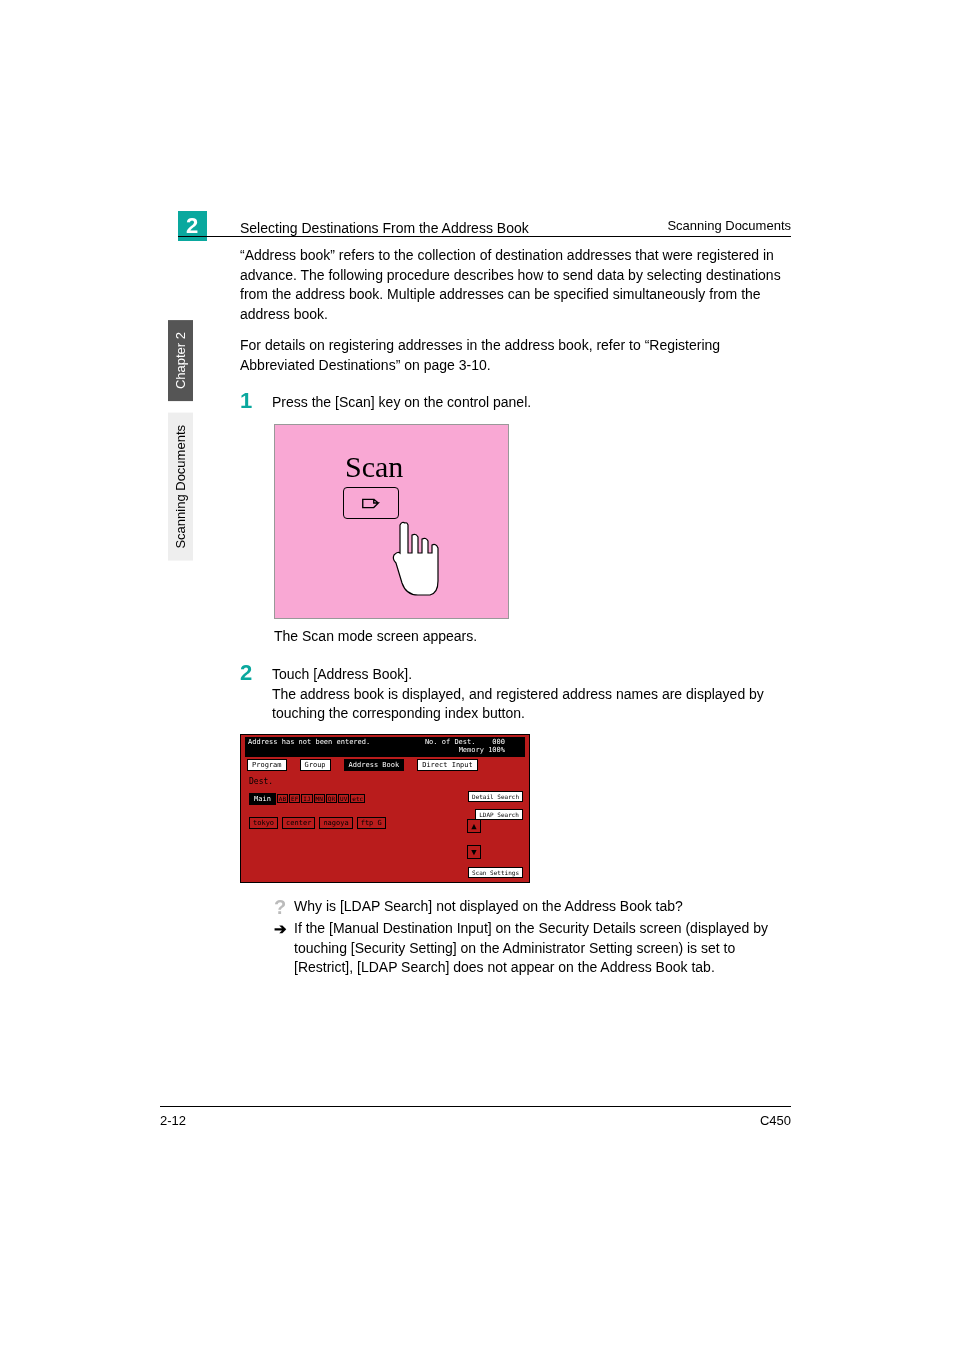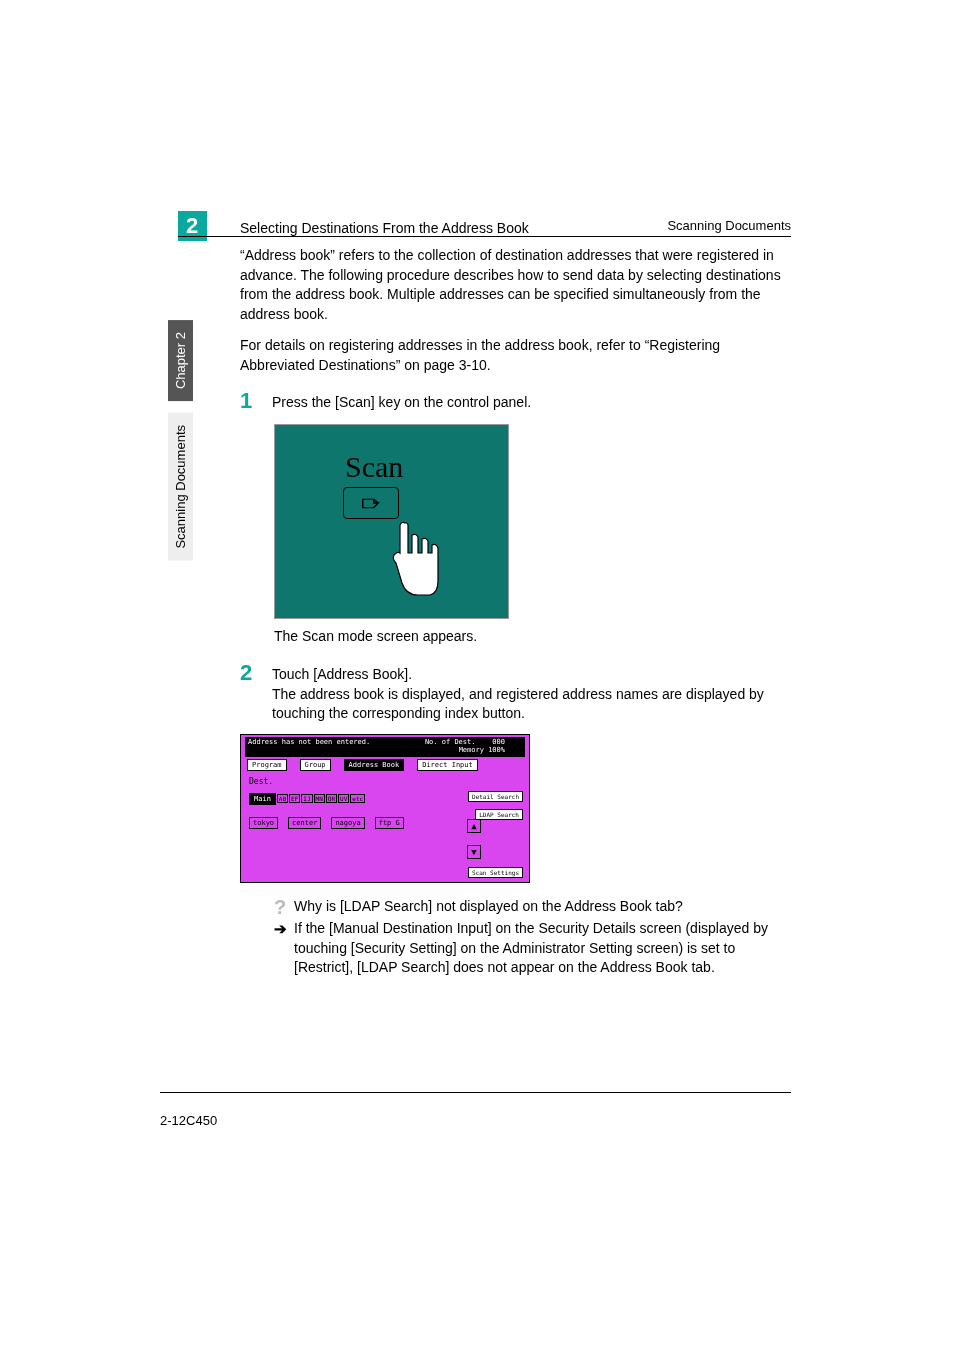--- a/index.html
+++ b/index.html
@@ -11,43 +11,43 @@
     .side-tabs { position: absolute; left: 168px; top: 320px; width: 28px; }
     .tab { writing-mode: vertical-rl; transform: rotate(180deg); font-size: 13px; padding: 12px 5px; margin-bottom: 8px; display: inline-block; }
     .tab-dark { background: #555; color: #fff; }
     .tab-light { background: #eee; color: #000; }
     .content { margin-left: 40px; }
     .section-title { font-weight: normal; font-size: 14px; margin-bottom: 10px; }
     .para { font-size: 14px; line-height: 1.4; margin-bottom: 12px; }
     .step-row { display: flex; margin-bottom: 10px; }
     .step-num { font-size: 22px; font-weight: bold; color: #0aa89e; width: 32px; flex-shrink: 0; }
     .step-text { font-size: 14px; line-height: 1.4; padding-top: 5px; }
-    .figure { border: 1px solid #999; width: 235px; height: 195px; margin: 8px 0 8px 34px; position: relative; background: #0f766e; }
+    .figure { border: 1px solid #999; width: 235px; height: 195px; margin: 8px 0 8px 34px; position: relative; background: #f9a8d4; }
     .scan-label { position: absolute; top: 25px; left: 70px; font-family: 'Times New Roman', serif; font-size: 30px; }
     .scan-key { position: absolute; top: 62px; left: 68px; width: 56px; height: 32px; border: 1.5px solid #000; border-radius: 4px; display:flex; align-items:center; justify-content:center; }
     .scan-key svg { width: 22px; height: 18px; }
     .hand { position: absolute; top: 88px; left: 105px; width: 70px; height: 90px; }
     .sub-para { font-size: 14px; margin-left: 34px; margin-bottom: 14px; line-height: 1.4; }
-    .screenshot { width: 290px; height: 149px; margin-left: 0px; border: 1px solid #000; background: #d946ef; position: relative; font-family: monospace; font-size: 8px; }
+    .screenshot { width: 290px; height: 149px; margin-left: 0px; border: 1px solid #000; background: #b91c1c; position: relative; font-family: monospace; font-size: 8px; }
     .ss-status { position: absolute; top: 2px; left: 4px; right: 4px; height: 20px; background: #000; color: #fff; font-size: 7px; padding: 1px 3px; }
     .ss-status-r { position: absolute; right: 20px; top: 1px; text-align: right; }
     .ss-tabs { position: absolute; top: 24px; left: 6px; display: flex; gap: 13px; }
     .ss-tab { border: 1px solid #000; padding: 1px 4px; font-size: 7px; background: #fff; }
     .ss-tab-sel { background: #000; color: #fff; }
     .ss-dest { position: absolute; top: 42px; left: 8px; font-size: 8px; }
     .ss-main-row { position: absolute; top: 58px; left: 8px; display: flex; gap: 1px; align-items: center; }
     .ss-idx { border: 1px solid #000; padding: 0 1px; font-size: 6px; }
-    .ss-addr-row { position: absolute; top: 82px; left: 8px; display: flex; gap: 10px; }
+    .ss-addr-row { position: absolute; top: 82px; left: 8px; display: flex; gap: 4px; }
     .ss-addr { border: 1px solid #000; padding: 1px 3px; font-size: 7px; }
     .ss-btn-right { position: absolute; right: 6px; border: 1px solid #000; padding: 1px 3px; font-size: 6px; background: #fff; }
     .ss-scroll { position: absolute; right: 48px; border: 1px solid #000; width: 14px; height: 14px; font-size: 9px; text-align: center; line-height: 12px; }
     .qa-row { display: flex; font-size: 14px; line-height: 1.4; margin-left: 34px; margin-top: 14px; }
     .qa-icon { width: 20px; flex-shrink: 0; font-size: 20px; font-weight: bold; color: #bbb; line-height: 1; }
     .arrow-icon { width: 20px; flex-shrink: 0; font-size: 15px; font-weight: bold; line-height: 1.3; }
-    .footer { position: absolute; bottom: 222px; left: 160px; right: 163px; border-top: 1px solid #000; padding-top: 20px; display: flex; justify-content: flex-start; font-size: 13px; }
+    .footer { position: absolute; bottom: 222px; left: 160px; right: 163px; border-top: 1px solid #000; padding-top: 6px; display: flex; justify-content: space-between; font-size: 13px; }
   </style>
 </head>
 <body>
 
 <div class="page">
   <div class="chapter-num-box">2</div>
   <div class="header-right">Scanning Documents</div>
   <div class="header-line"></div>
 
   <div class="side-tabs">

